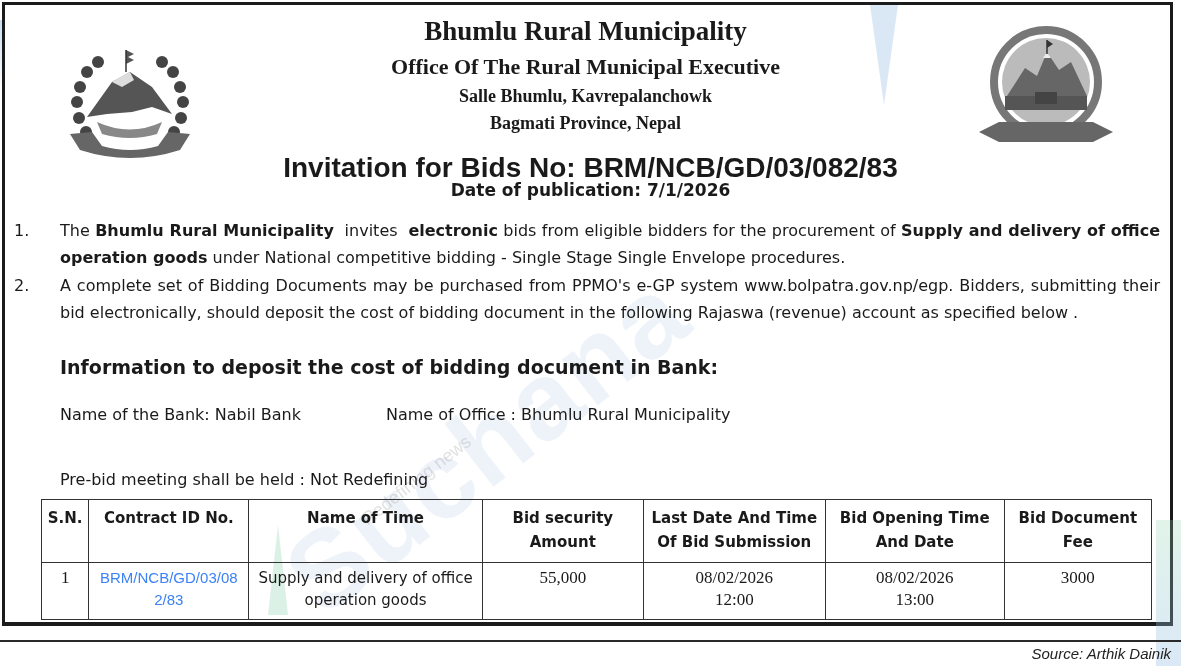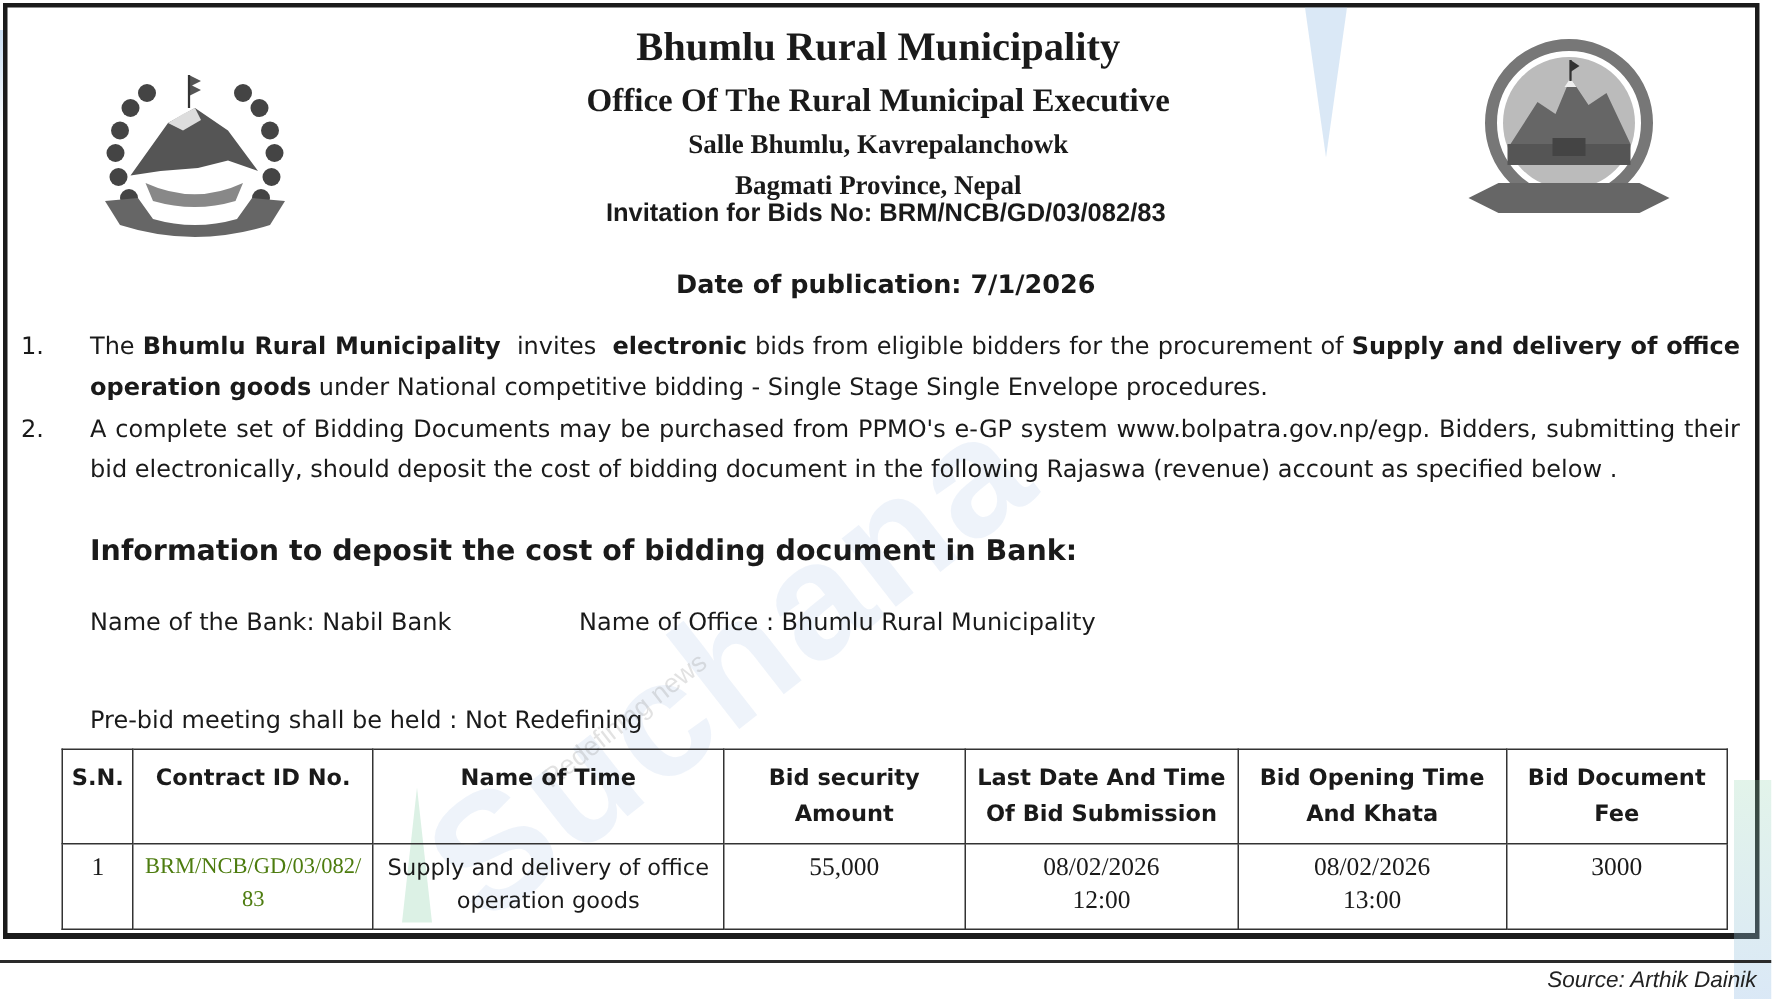--- a/index.html
+++ b/index.html
@@ -45,22 +45,22 @@
   .emblem { position: absolute; }
   .emblem-left { left: 62px; top: 42px; width: 136px; height: 120px; }
   .emblem-right { left: 975px; top: 24px; width: 142px; height: 128px; }
 
   .head { position: absolute; left: 0; width: 1181px; text-align: center;
     font-family: "Liberation Serif", serif; font-weight: bold; color: #1a1a1a; }
   .h1 { top: 16px; font-size: 27px; left: -5px; }
   .h2 { top: 54px; font-size: 22px; left: -5px; }
   .h3 { top: 86px; font-size: 18px; left: -5px; }
   .h4 { top: 113px; font-size: 18px; left: -5px; }
-  .ifb { position: absolute; top: 132px; left: 0; width: 1181px; text-align: center;
-    font-family: "Liberation Sans", sans-serif; font-weight: bold; font-size: 17px; }
+  .ifb { position: absolute; top: 152px; left: 0; width: 1181px; text-align: center;
+    font-family: "Liberation Sans", sans-serif; font-weight: bold; font-size: 28px; }
   .pubdate { position: absolute; top: 180px; left: 0; width: 1181px; text-align: center;
     font-family: "DejaVu Sans", sans-serif; font-weight: bold; font-size: 17px; }
 
   .para { position: absolute; left: 0; font-size: 16px; line-height: 27px; }
   .para .num { position: absolute; left: 14px; top: 0; }
   .para .text { position: absolute; left: 60px; width: 1100px; text-align: justify; }
   .p1 { top: 217px; }
   .p2 { top: 272px; }
   b { font-weight: bold; }
 
@@ -69,21 +69,21 @@
   .info-row { position: absolute; left: 60px; font-size: 16px; }
   .info-row .c2 { position: absolute; left: 326px; white-space: nowrap; }
 
   table.bids {
     position: absolute; left: 41px; top: 499px; width: 1111px; border-collapse: collapse;
     font-size: 15px; z-index: 2; border-radius: 25px;
   }
   table.bids th, table.bids td { border: 1.5px solid #333; text-align: center; vertical-align: top; }
   table.bids th { font-weight: bold; height: 56px; padding: 6px 4px 0; line-height: 24px; }
   table.bids td { height: 52px; padding: 4px 4px 0; line-height: 22px; }
-  td.mono { font-family: Liberation Serif, serif; color: #4d7c0f; }
+  td.mono { font-family: Liberation Sans, sans-serif; color: #3b82f6; }
   td.serif { font-family: "Liberation Serif", serif; font-size: 17px; }
   td.work { text-align: left; padding-left: 16px; }
   td.sn { padding-top: 10px; }
 </style>
 </head>
 <body>
 
 <div class="deco-stripe-l"></div>
 <div class="frame"></div>
 <div class="deco-tri"></div>
@@ -164,21 +164,21 @@
         <col style="width:170px">
         <col style="width:140px">
     </colgroup>
     <thead>
       <tr>
         <th>S.N.</th>
         <th>Contract ID No.</th>
         <th>Name of Time</th>
         <th>Bid security Amount</th>
         <th>Last Date And Time Of Bid Submission</th>
-        <th>Bid Opening Time And Khata</th>
+        <th>Bid Opening Time And Date</th>
         <th>Bid Document Fee</th>
       </tr>
     </thead>
     <tbody>
       <tr>
         <td class="serif sn">1</td>
         <td class="mono" style="word-break:break-all; padding-left:6px; padding-right:6px;">BRM/NCB/GD/03/082/83</td>
         <td class="work">Supply and delivery of office operation goods</td>
         <td class="serif">55,000</td>
         <td class="serif">

